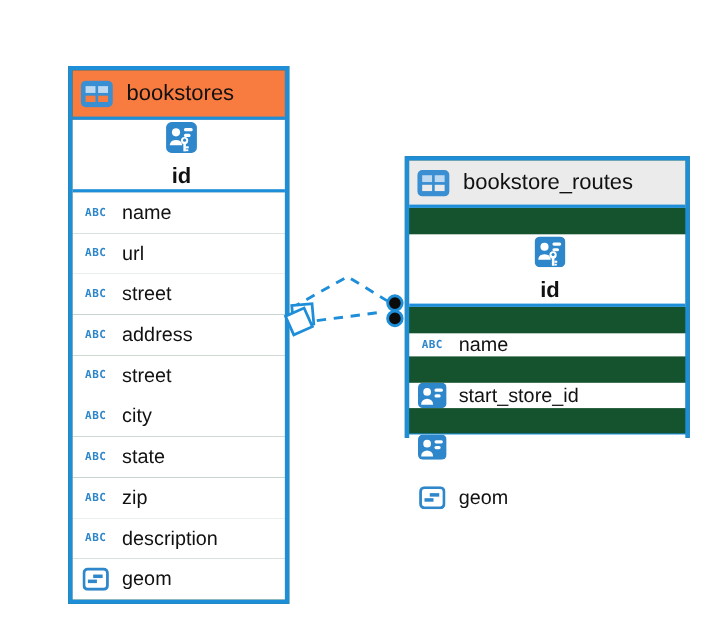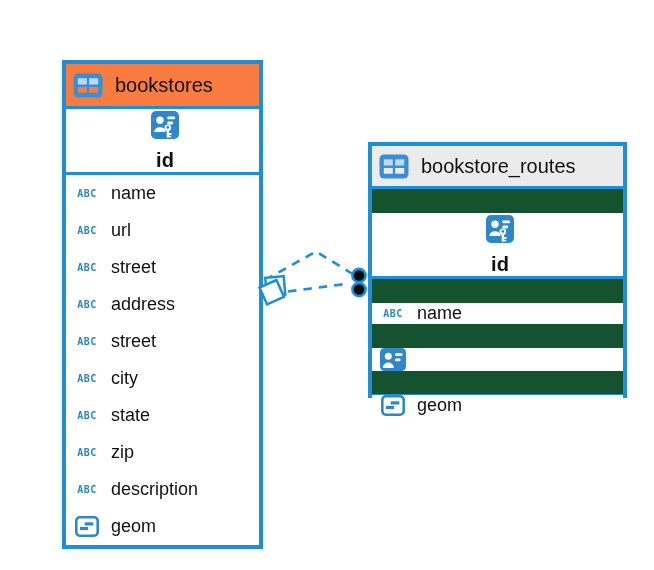--- a/index.html
+++ b/index.html
@@ -165,20 +165,32 @@
               <rect x="18" y="24.8" width="2.2" height="1.6" fill="#fff"></rect>
             </svg>
           </span>
           <span class="col-label">id</span>
         </div>
         <div class="col-row">
           <span class="icon-slot">
             <span class="abc-glyph">ABC</span>
           </span>
           <span class="col-label">name</span>
+        </div>
+        <div class="col-row">
+          <span class="icon-slot">
+            <svg width="26" height="23" viewBox="0 0 26 23">
+              <rect width="26" height="23" rx="4.5" fill="#2E86CB"></rect>
+              <circle cx="8.3" cy="8.3" r="3.5" fill="#fff"></circle>
+              <path d="M2.9 19.3 a5.4 4.8 0 0 1 10.8 0 v0.6 h-10.8 z" fill="#fff"></path>
+              <rect x="15" y="5.2" width="7.6" height="2.9" rx="1.4" fill="#fff"></rect>
+              <rect x="15" y="10.4" width="5.6" height="2.9" rx="1.4" fill="#fff"></rect>
+            </svg>
+          </span>
+          <span class="col-label">start_store_id</span>
         </div>
         <div class="col-row">
           <span class="icon-slot">
             <svg width="26" height="23" viewBox="0 0 26 23">
               <rect width="26" height="23" rx="4.5" fill="#2E86CB"></rect>
               <circle cx="8.3" cy="8.3" r="3.5" fill="#fff"></circle>
               <path d="M2.9 19.3 a5.4 4.8 0 0 1 10.8 0 v0.6 h-10.8 z" fill="#fff"></path>
               <rect x="15" y="5.2" width="7.6" height="2.9" rx="1.4" fill="#fff"></rect>
               <rect x="15" y="10.4" width="5.6" height="2.9" rx="1.4" fill="#fff"></rect>
             </svg>

